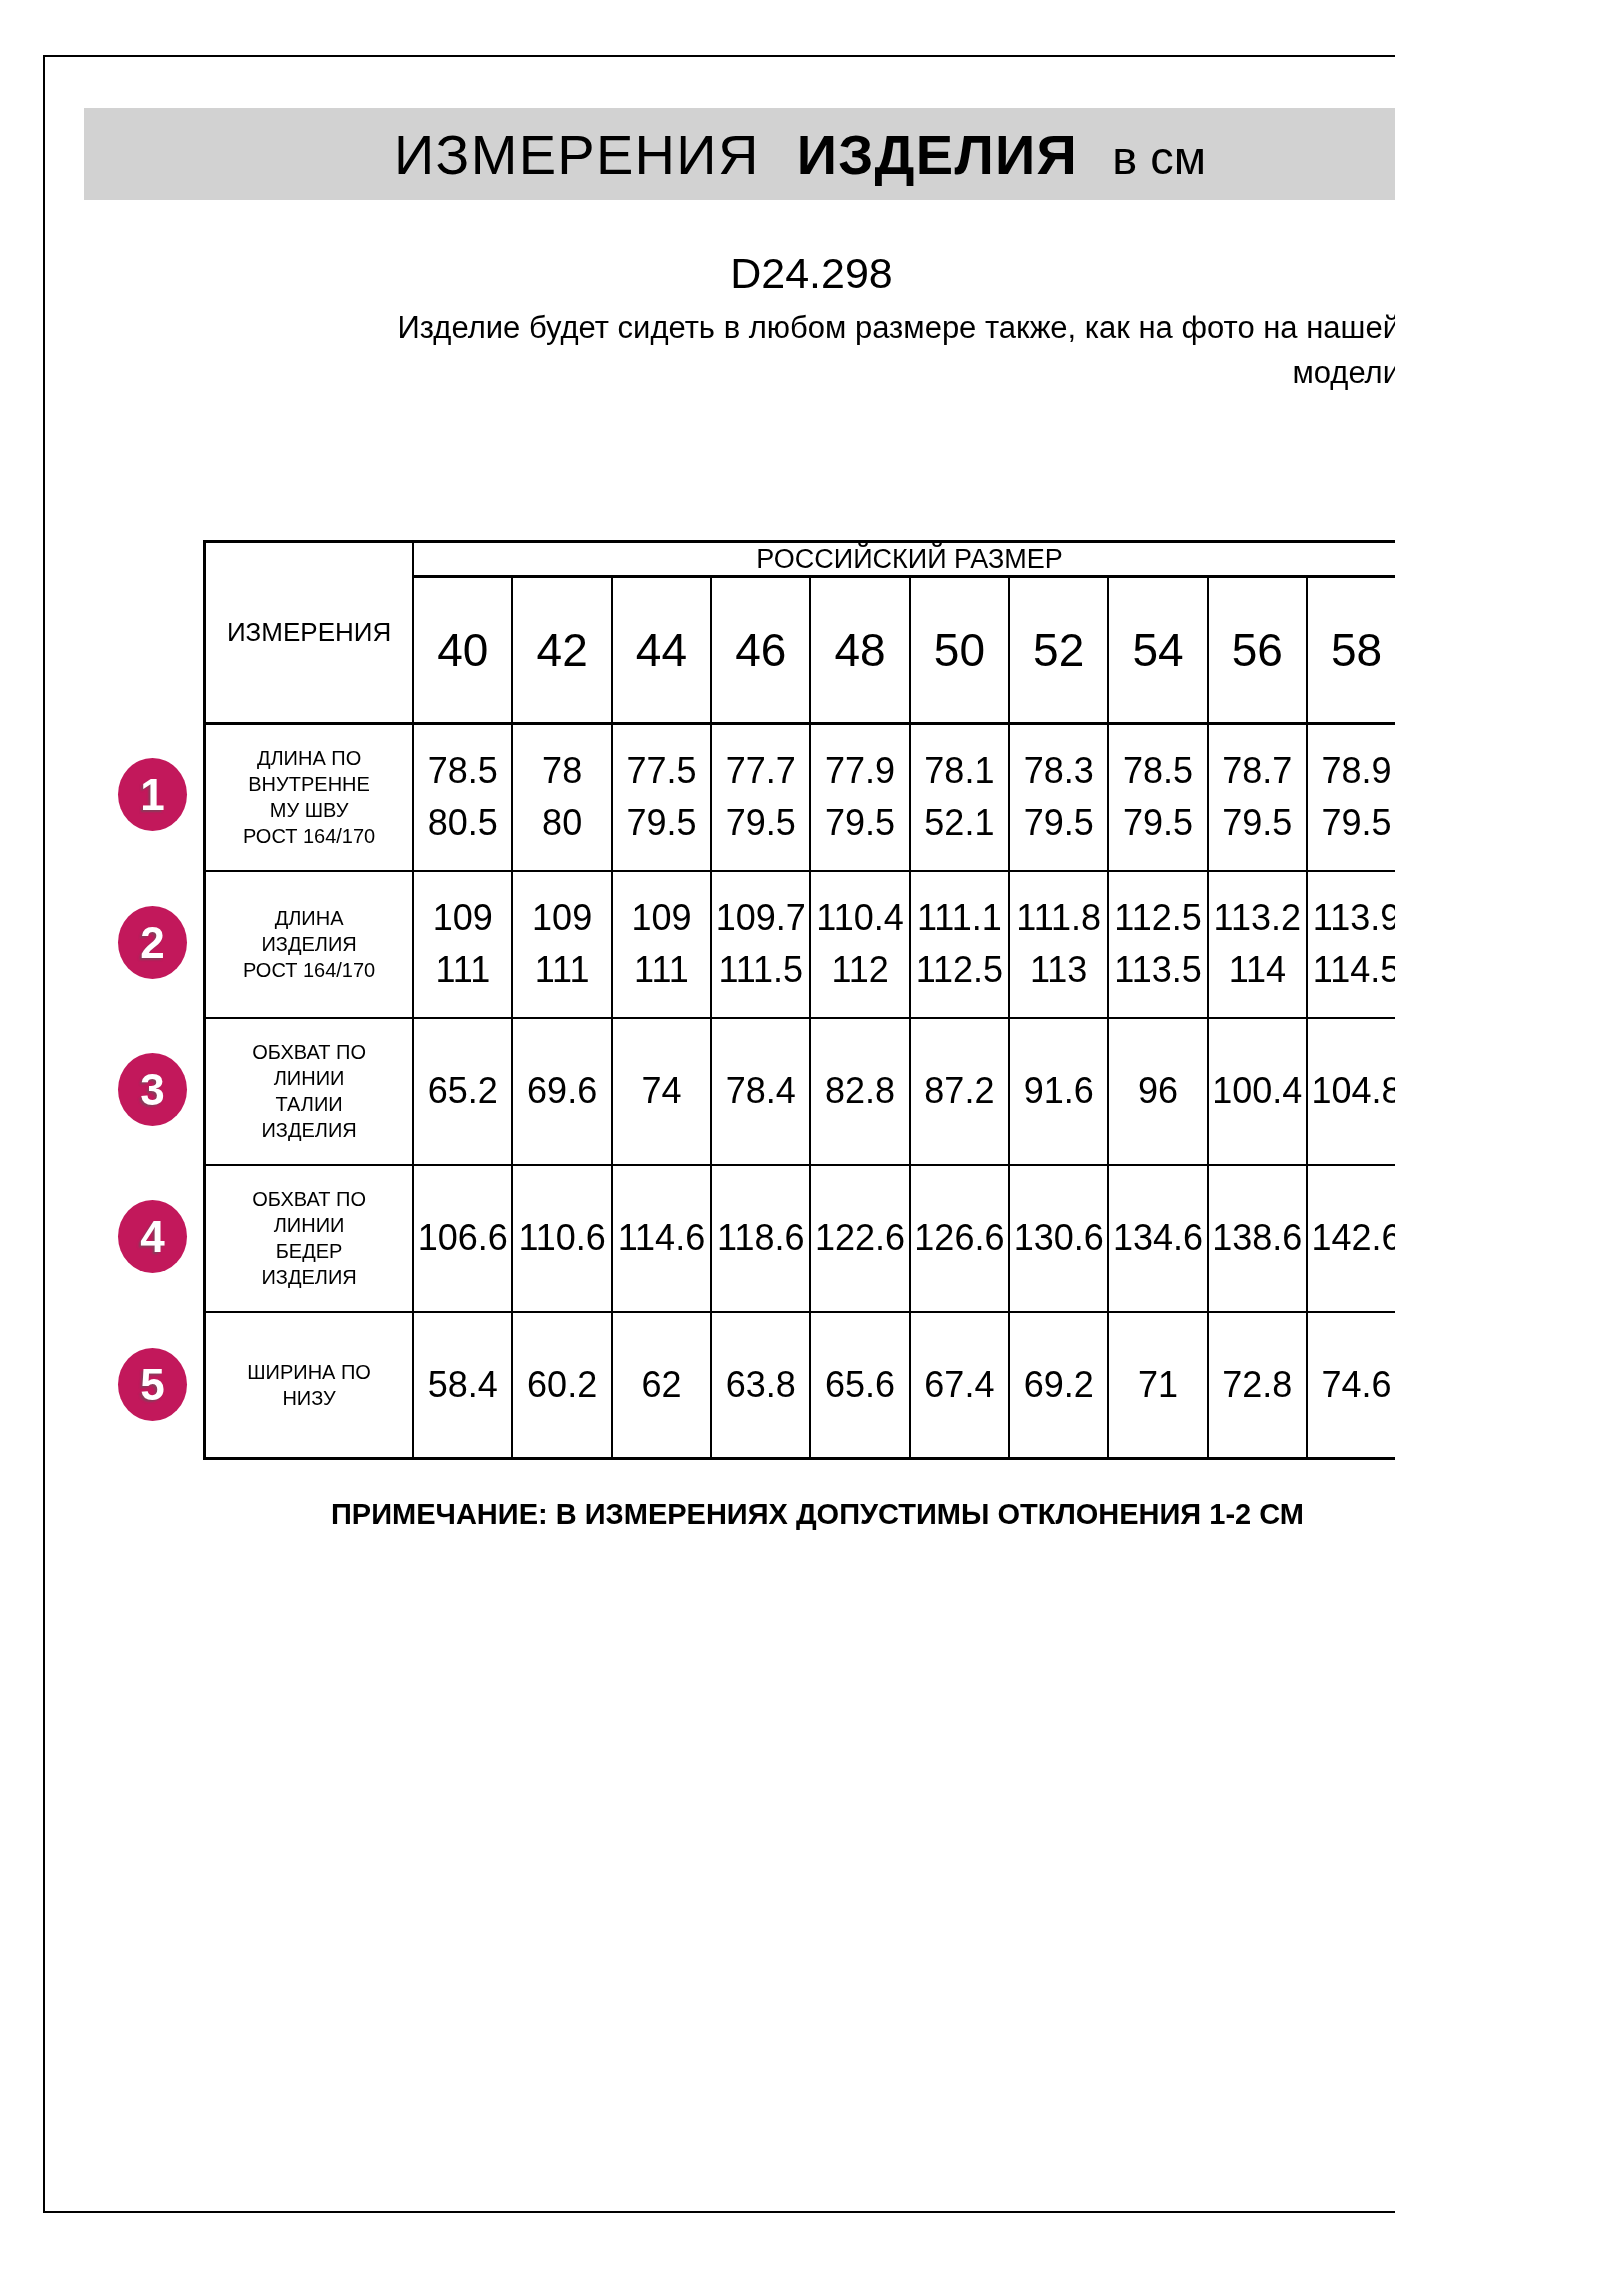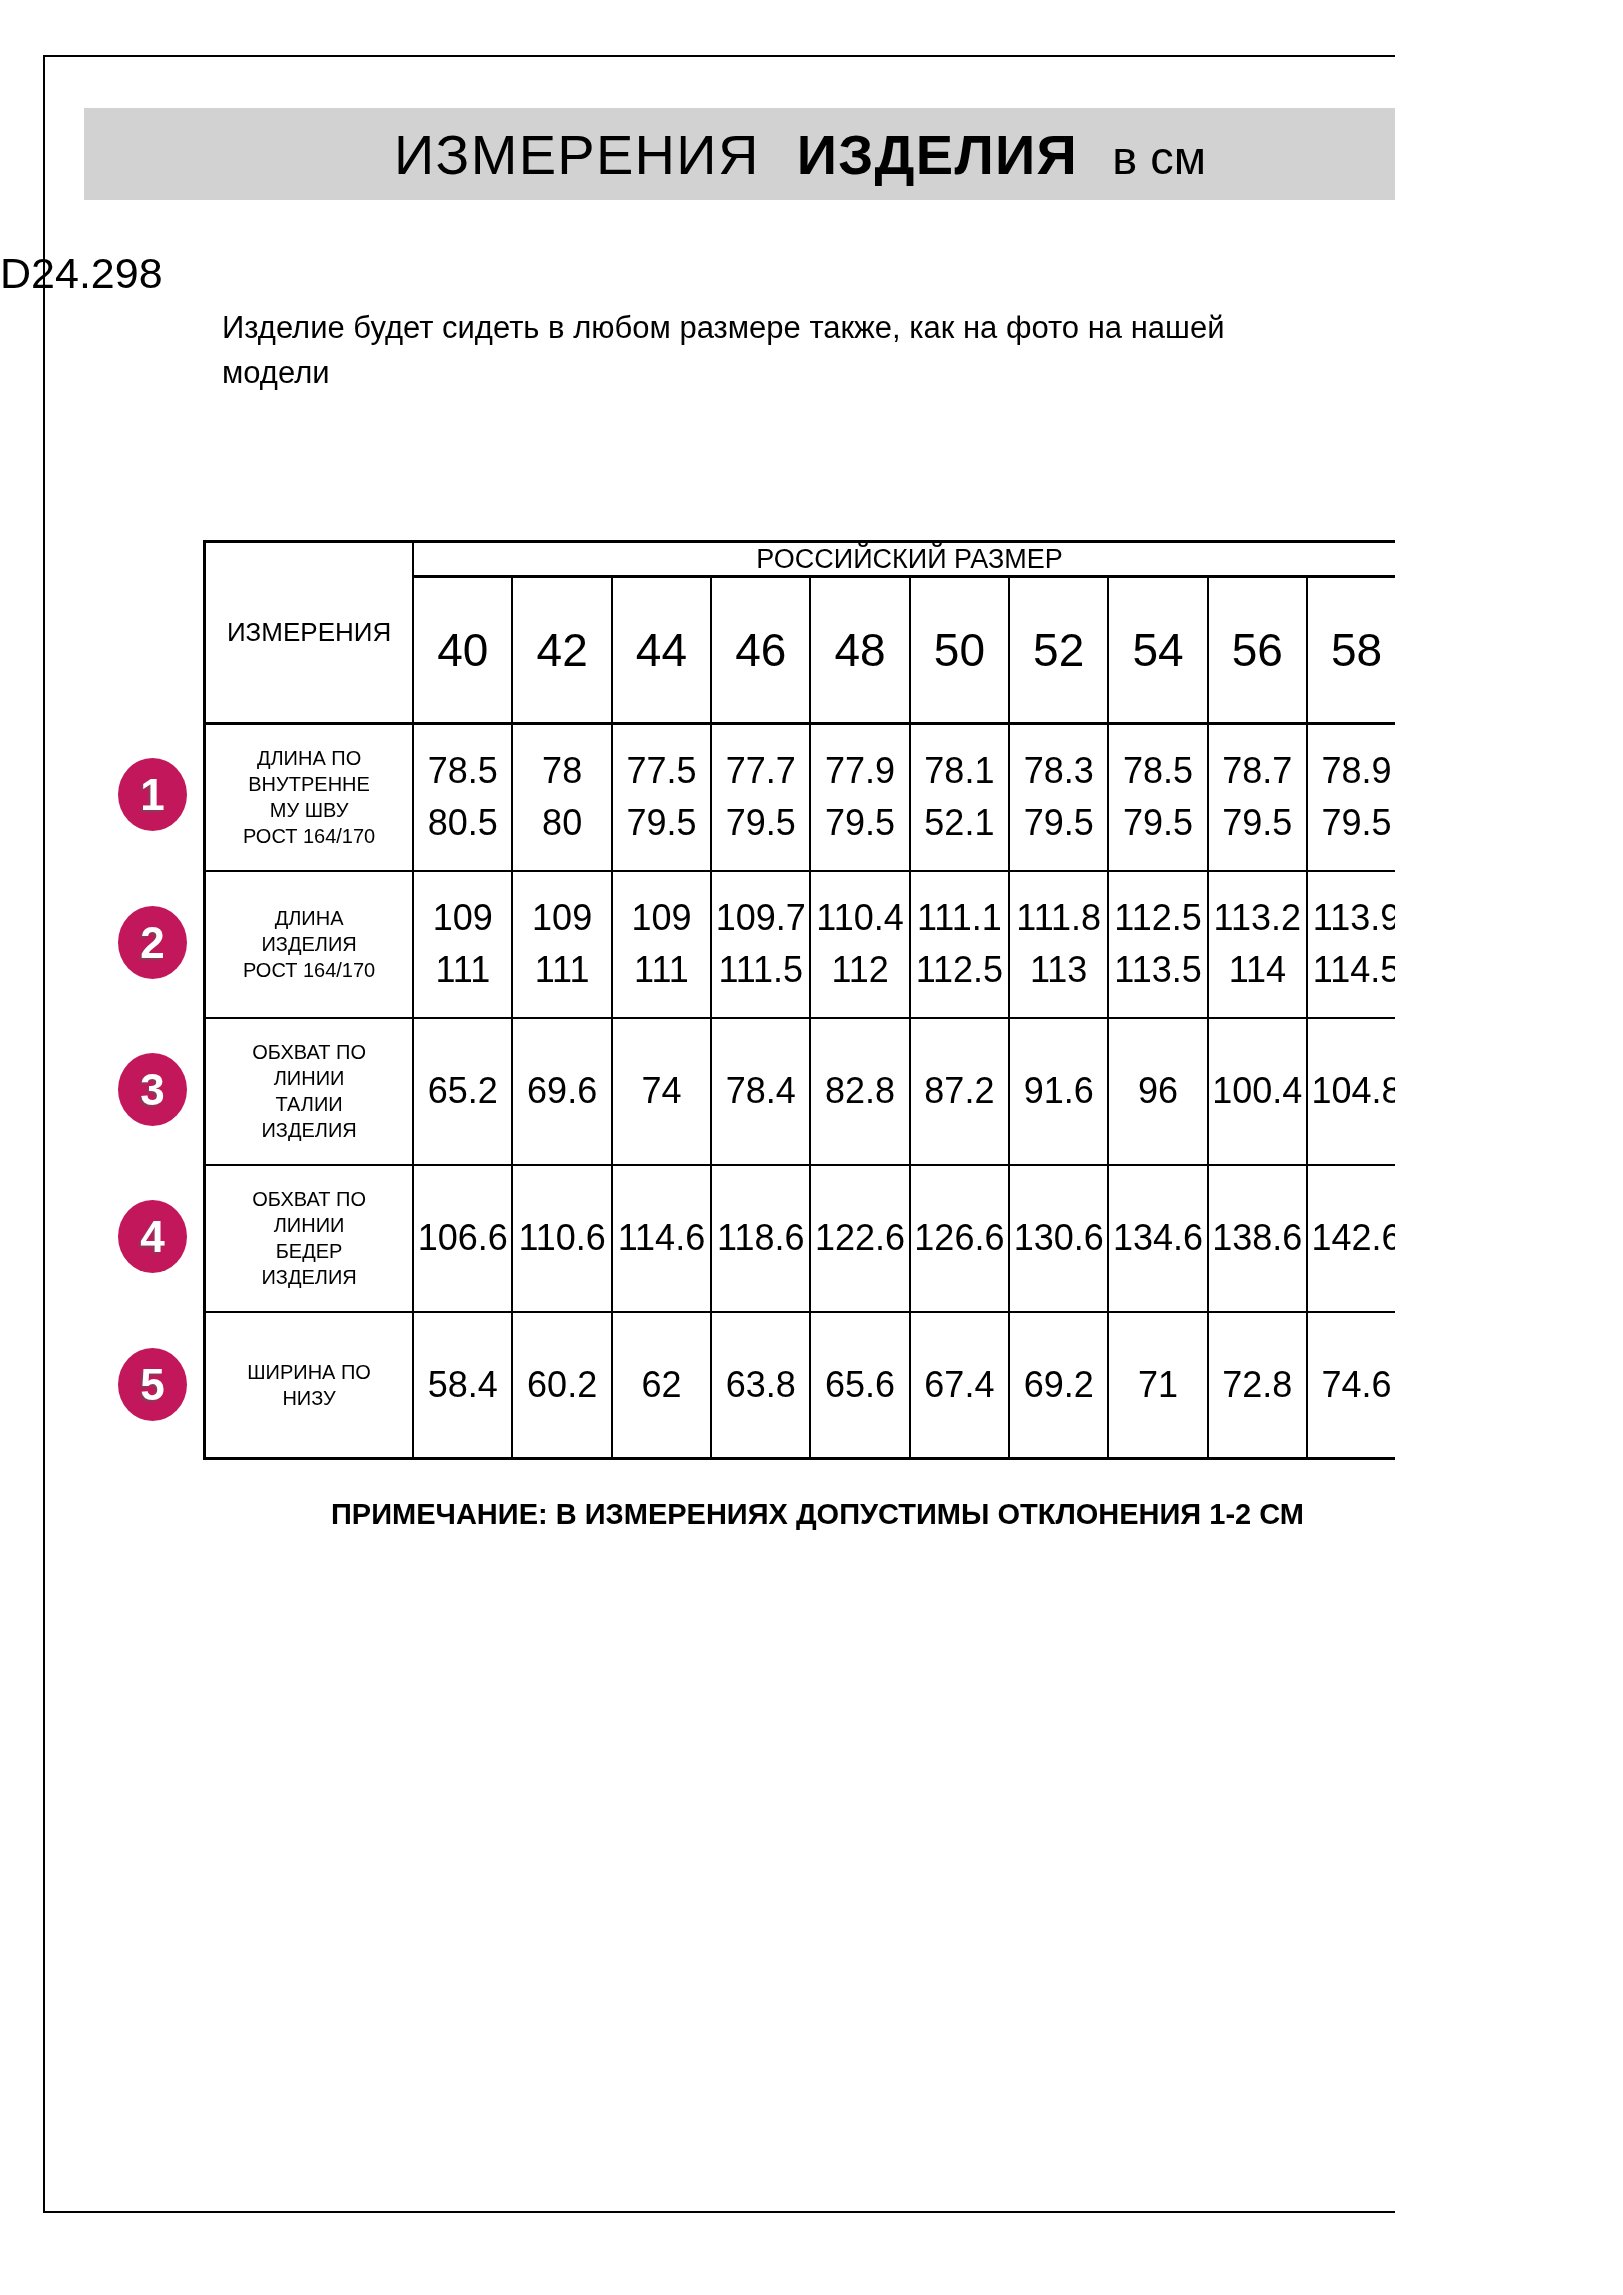--- a/index.html
+++ b/index.html
@@ -7,22 +7,22 @@
   .page{position:relative;width:1395px;height:2295px;background:#fff;overflow:hidden;}
   .frame{position:absolute;left:43px;top:55px;width:1515px;height:2158px;border:2.6px solid #000;box-sizing:border-box;}
 
   .title-band{position:absolute;left:84px;top:108px;width:1432px;height:92px;background:#D2D2D2;
     display:flex;align-items:center;justify-content:center;}
   .title-line{display:flex;align-items:baseline;}
   .title-w1{font-size:56px;font-weight:400;letter-spacing:1.3px;}
   .title-w2{font-size:56px;font-weight:700;margin-left:37px;letter-spacing:1.3px;}
   .title-unit{font-size:47px;font-weight:400;margin-left:34px;}
 
-  .article{position:absolute;left:0;top:249px;width:1623px;font-size:43px;font-weight:400;}
-  .subtitle{position:absolute;left:222px;top:306px;width:1178px;text-align:left;font-size:31px;line-height:1.45;white-space:pre-line;}
+  .article{position:absolute;left:0;top:249px;width:1623px;text-align:center;font-size:43px;font-weight:400;}
+  .subtitle{position:absolute;left:222px;top:306px;width:1178px;text-align:right;font-size:31px;line-height:1.45;white-space:pre-line;}
 
   .table-wrap{position:absolute;left:203px;top:540px;width:1205px;}
   table.size-table{border-collapse:collapse;table-layout:fixed;width:1205px;border:3.3px solid #000;}
   table.size-table col.c-label{width:208px;}
   table.size-table col.c-size{width:99px;}
   table.size-table th,table.size-table td{border:2px solid #000;padding:0;text-align:center;vertical-align:middle;
     font-weight:400;overflow:hidden;}
   tr.r-group{height:35px;}
   tr.r-sizes{height:147px;}
   tr.r-data{height:147px;}

